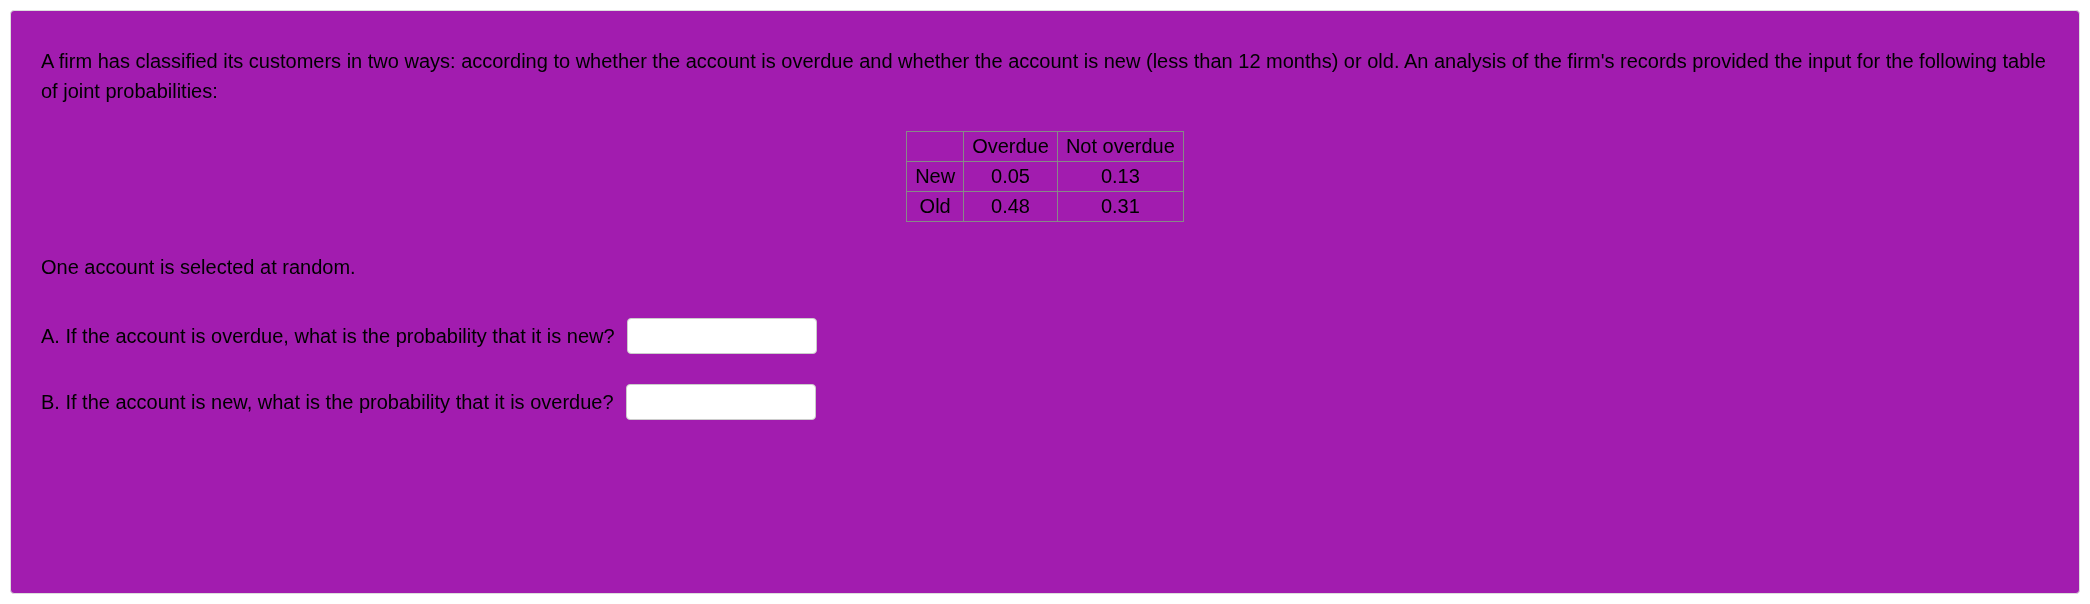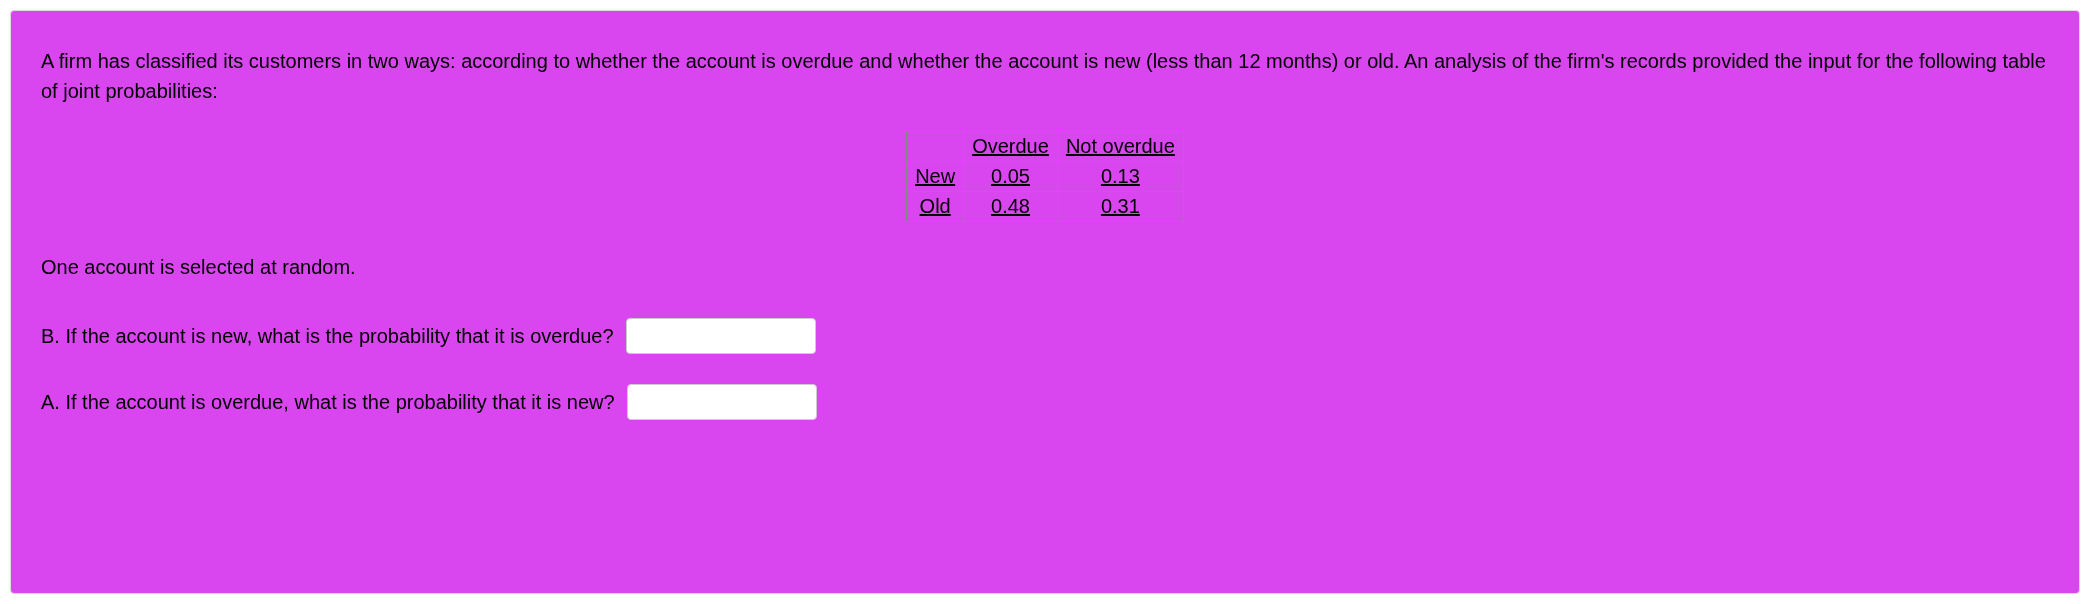--- a/index.html
+++ b/index.html
@@ -7,38 +7,37 @@
       margin: 0;
       padding: 0;
     }
     body {
       font-family: Arial, Helvetica, sans-serif;
       font-size: 20px;
       color: #000;
       background: #fff;
     }
     .question-container {
-      background: #d946ef;
+      background: #a21caf;
       border: 1px solid #ddd;
       border-radius: 4px;
       padding: 20px 30px 30px 30px;
       margin: 10px;
       width: 2070px;
       height: 584px;
     }
     .intro-text {
       line-height: 1.5;
       margin-bottom: 25px;
       margin-top: 15px;
     }
     .table-wrapper {
       display: flex;
       justify-content: center;
       margin-bottom: 30px;
-      text-decoration: underline;
     }
     table {
       border-collapse: collapse;
     }
     table td, table th {
       border: 1px solid #888;
       padding: 3px 8px;
       text-align: center;
       font-weight: normal;
     }
@@ -96,22 +95,22 @@
         <td>0.48</td>
         <td>0.31</td>
       </tr>
     </tbody>
       </table>
   </div>
 
   <p class="sub-text">One account is selected at random.</p>
 
   <div class="question-row">
-    <span class="question-label">B. If the account is new, what is the probability that it is overdue?</span>
+    <span class="question-label">A. If the account is overdue, what is the probability that it is new?</span>
     <input type="text" value="" style="">
   </div>
 
   <div class="question-row">
-    <span class="question-label">A. If the account is overdue, what is the probability that it is new?</span>
+    <span class="question-label">B. If the account is new, what is the probability that it is overdue?</span>
     <input type="text" value="" style="">
   </div>
 
 </div>
 
 </body></html>

